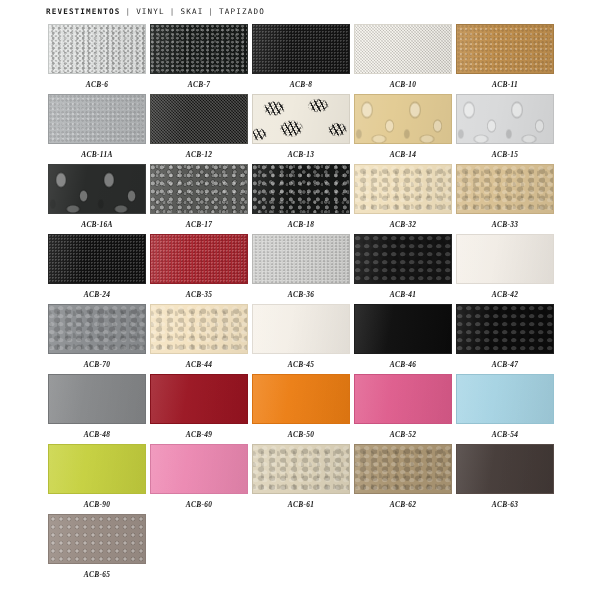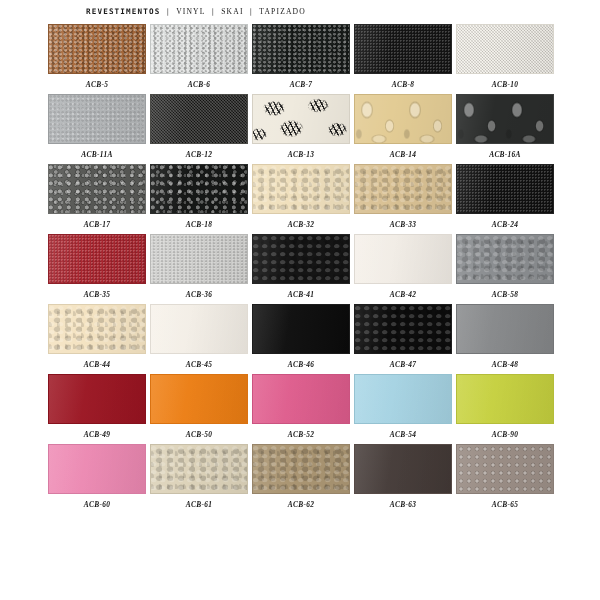--- a/index.html
+++ b/index.html
@@ -24,21 +24,21 @@
 
   
   .header {
     position: absolute;
     left: 0;
     top: 0;
     width: 600px;
     height: 22px;
     display: flex;
     align-items: center;
-    padding-left: 86px;
+    padding-left: 46px;
     box-sizing: border-box;
   }
   .header-line {
     font-family: "DejaVu Sans Mono", monospace;
     font-size: 7.6px;
     letter-spacing: 1.15px;
     color: #1a1a1a;
     white-space: nowrap;
     display: flex;
     align-items: baseline;
@@ -46,21 +46,20 @@
   .header-title {
     font-weight: bold;
   }
   .header-sep {
     padding: 0 5px;
     color: #555;
     font-weight: normal;
   }
   .header-item {
     font-weight: normal;
-    font-family: Liberation Serif, serif;
   }
 
   
   .grid {
     position: absolute;
     left: 48px;
     top: 24px;
     width: 504px;
     display: grid;
     grid-template-columns: repeat(5, 98px);
@@ -193,27 +192,20 @@
       <span class="header-item">VINYL</span>
       <span class="header-sep">|</span>
       <span class="header-item">SKAI</span>
       <span class="header-sep">|</span>
       <span class="header-item">TAPIZADO</span>
     </div>
   </div>
 
   <div class="grid" id="swatch-grid">
       <div class="cell">
-        <div class="swatch tex-pebble" style="background: rgb(168, 106, 60); border: 1px solid rgb(138, 87, 48);">
-          <div class="swatch-inner"></div>
-          <div class="sheen"></div>
-        </div>
-        <div class="label">ACB-5</div>
-      </div>
-      <div class="cell">
         <div class="swatch tex-pebble" style="background: rgb(220, 222, 221); border: 1px solid rgb(195, 198, 197);">
           <div class="swatch-inner"></div>
           <div class="sheen"></div>
         </div>
         <div class="label">ACB-6</div>
       </div>
       <div class="cell">
         <div class="swatch tex-pebble" style="background: rgb(27, 31, 29); border: 1px solid rgb(43, 47, 45);">
           <div class="swatch-inner"></div>
           <div class="sheen"></div>
@@ -228,20 +220,27 @@
         <div class="label">ACB-8</div>
       </div>
       <div class="cell">
         <div class="swatch tex-weave" style="background: rgb(239, 236, 228); border: 1px solid rgb(216, 213, 204);">
           <div class="swatch-inner"></div>
           <div class="sheen"></div>
         </div>
         <div class="label">ACB-10</div>
       </div>
       <div class="cell">
+        <div class="swatch tex-grain" style="background: rgb(192, 143, 78); border: 1px solid rgb(163, 122, 66);">
+          <div class="swatch-inner"></div>
+          <div class="sheen"></div>
+        </div>
+        <div class="label">ACB-11</div>
+      </div>
+      <div class="cell">
         <div class="swatch tex-grain" style="background: rgb(179, 182, 184); border: 1px solid rgb(154, 157, 159);">
           <div class="swatch-inner"></div>
           <div class="sheen"></div>
         </div>
         <div class="label">ACB-11A</div>
       </div>
       <div class="cell">
         <div class="swatch tex-weave" style="background: rgb(18, 18, 16); border: 1px solid rgb(74, 74, 70);">
           <div class="swatch-inner"></div>
           <div class="sheen"></div>
@@ -256,20 +255,27 @@
         <div class="label">ACB-13</div>
       </div>
       <div class="cell">
         <div class="swatch tex-damask" style="background: rgb(227, 204, 149); border: 1px solid rgb(203, 180, 126);">
           <div class="swatch-inner"></div>
           <div class="sheen"></div>
         </div>
         <div class="label">ACB-14</div>
       </div>
       <div class="cell">
+        <div class="swatch tex-damask" style="background: rgb(217, 218, 219); border: 1px solid rgb(192, 193, 194);">
+          <div class="swatch-inner"></div>
+          <div class="sheen"></div>
+        </div>
+        <div class="label">ACB-15</div>
+      </div>
+      <div class="cell">
         <div class="swatch tex-damask" style="background: rgb(42, 44, 43); border: 1px solid rgb(60, 62, 61);">
           <div class="swatch-inner"></div>
           <div class="sheen"></div>
         </div>
         <div class="label">ACB-16A</div>
       </div>
       <div class="cell">
         <div class="swatch tex-crackle" style="background: rgb(87, 88, 85); border: 1px solid rgb(106, 107, 104);">
           <div class="swatch-inner"></div>
           <div class="sheen"></div>
@@ -330,21 +336,21 @@
           <div class="swatch-inner"></div>
           <div class="sheen"></div>
         </div>
         <div class="label">ACB-42</div>
       </div>
       <div class="cell">
         <div class="swatch tex-leather" style="background: rgb(139, 142, 145); border: 1px solid rgb(119, 122, 125);">
           <div class="swatch-inner"></div>
           <div class="sheen"></div>
         </div>
-        <div class="label">ACB-58</div>
+        <div class="label">ACB-70</div>
       </div>
       <div class="cell">
         <div class="swatch tex-leather" style="background: rgb(244, 227, 194); border: 1px solid rgb(222, 207, 176);">
           <div class="swatch-inner"></div>
           <div class="sheen"></div>
         </div>
         <div class="label">ACB-44</div>
       </div>
       <div class="cell">
         <div class="swatch tex-flat" style="background: rgb(247, 242, 234); border: 1px solid rgb(224, 219, 211);">

